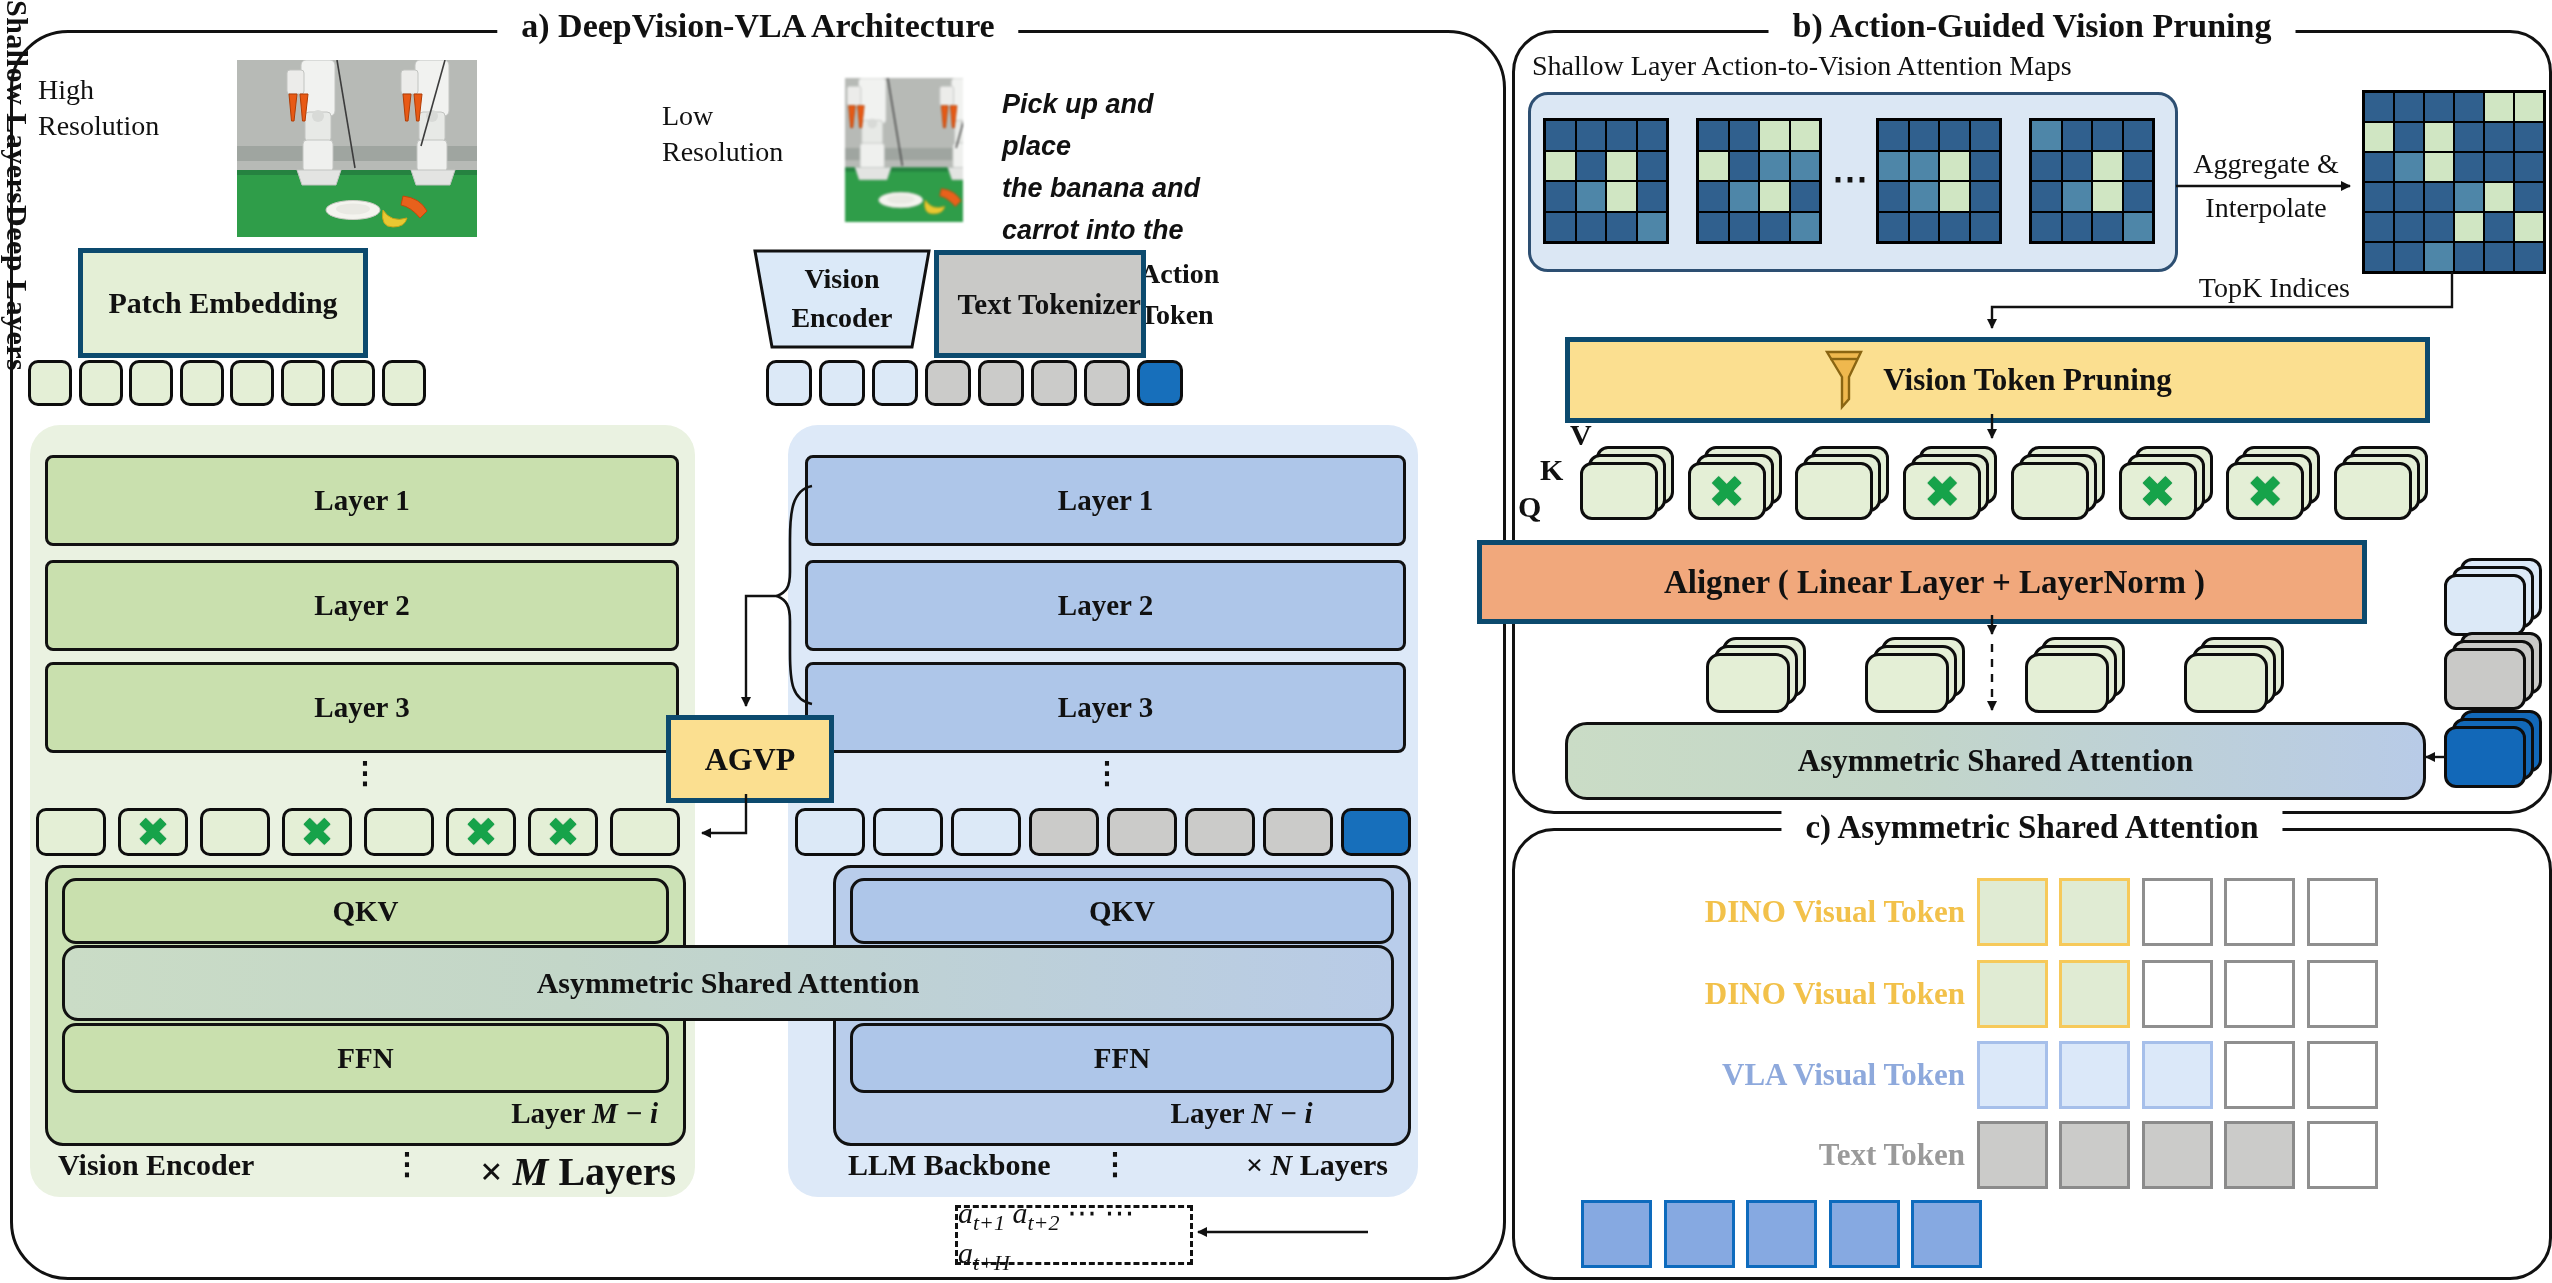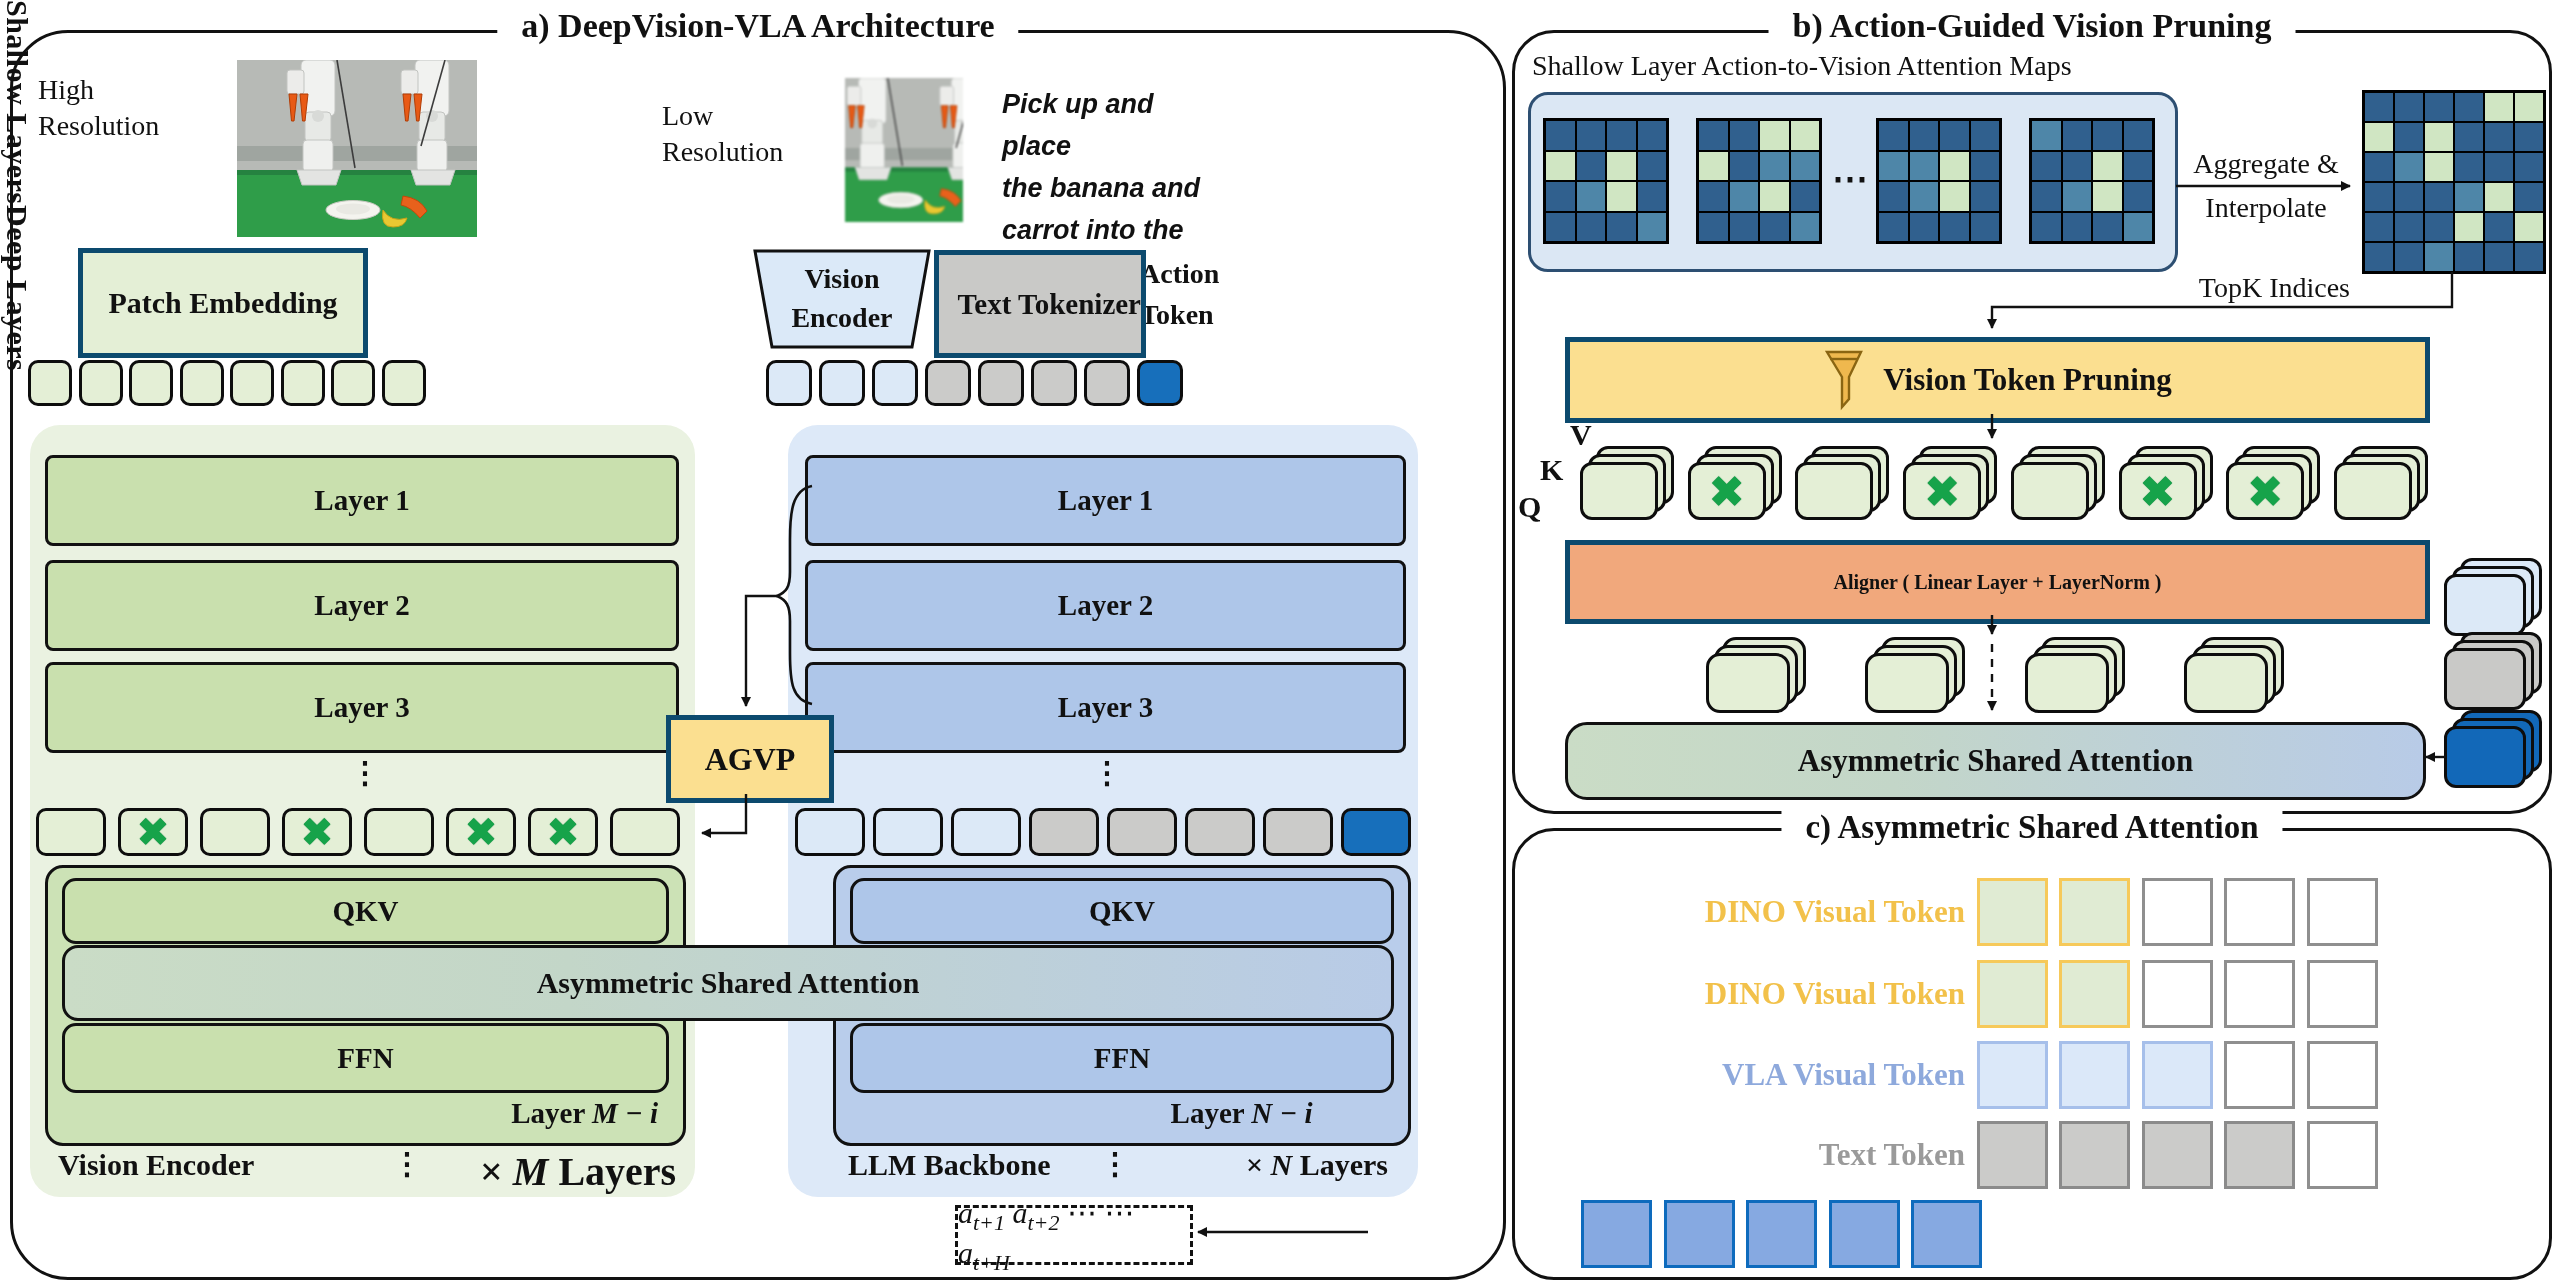--- a/index.html
+++ b/index.html
@@ -466,21 +466,21 @@
           <span class="xmark">✖</span>
         </div>
       </div>
       <div class="stack">
         <div class="card cd-g"></div>
         <div class="card cd-g"></div>
         <div class="card cd-g"></div>
       </div>
     </div>
 
-  <div class="simplebox orange" style="left:1565px;top:540px;width:855px;height:74px;font-size:20px;">
+  <div class="simplebox orange" style="left:1477px;top:540px;width:855px;height:74px;font-size:33px;padding-left:25px;">
       <span>Aligner ( Linear Layer + LayerNorm )</span>
     </div>
 
   <div class="stackrow gstacks" style="left:1704px;top:637px;width:580px;">
       <div class="stack">
         <div class="card cd-g"></div>
         <div class="card cd-g"></div>
         <div class="card cd-g"></div>
       </div>
       <div class="stack">

